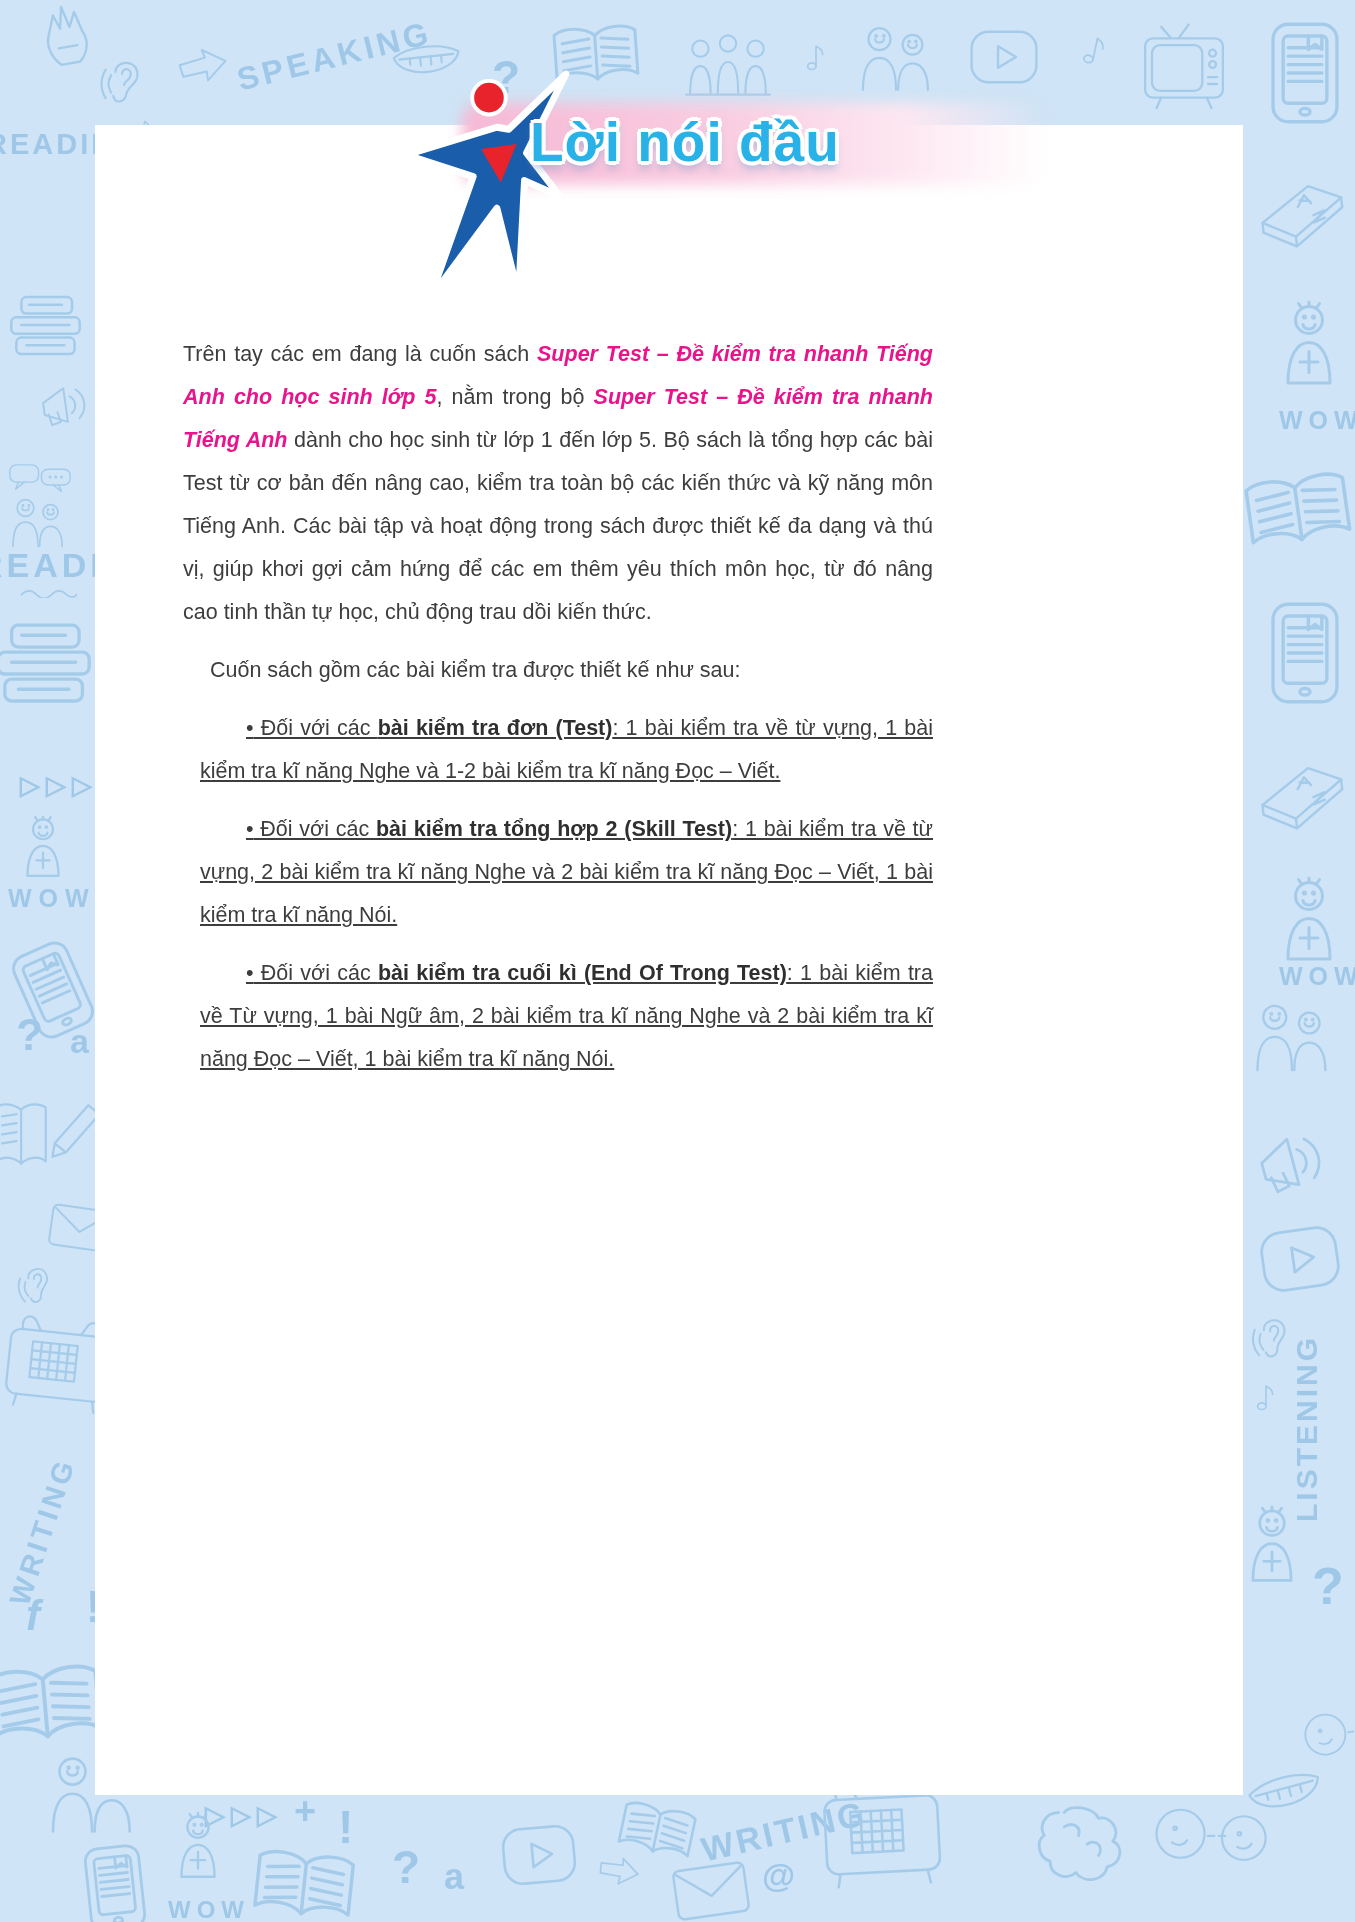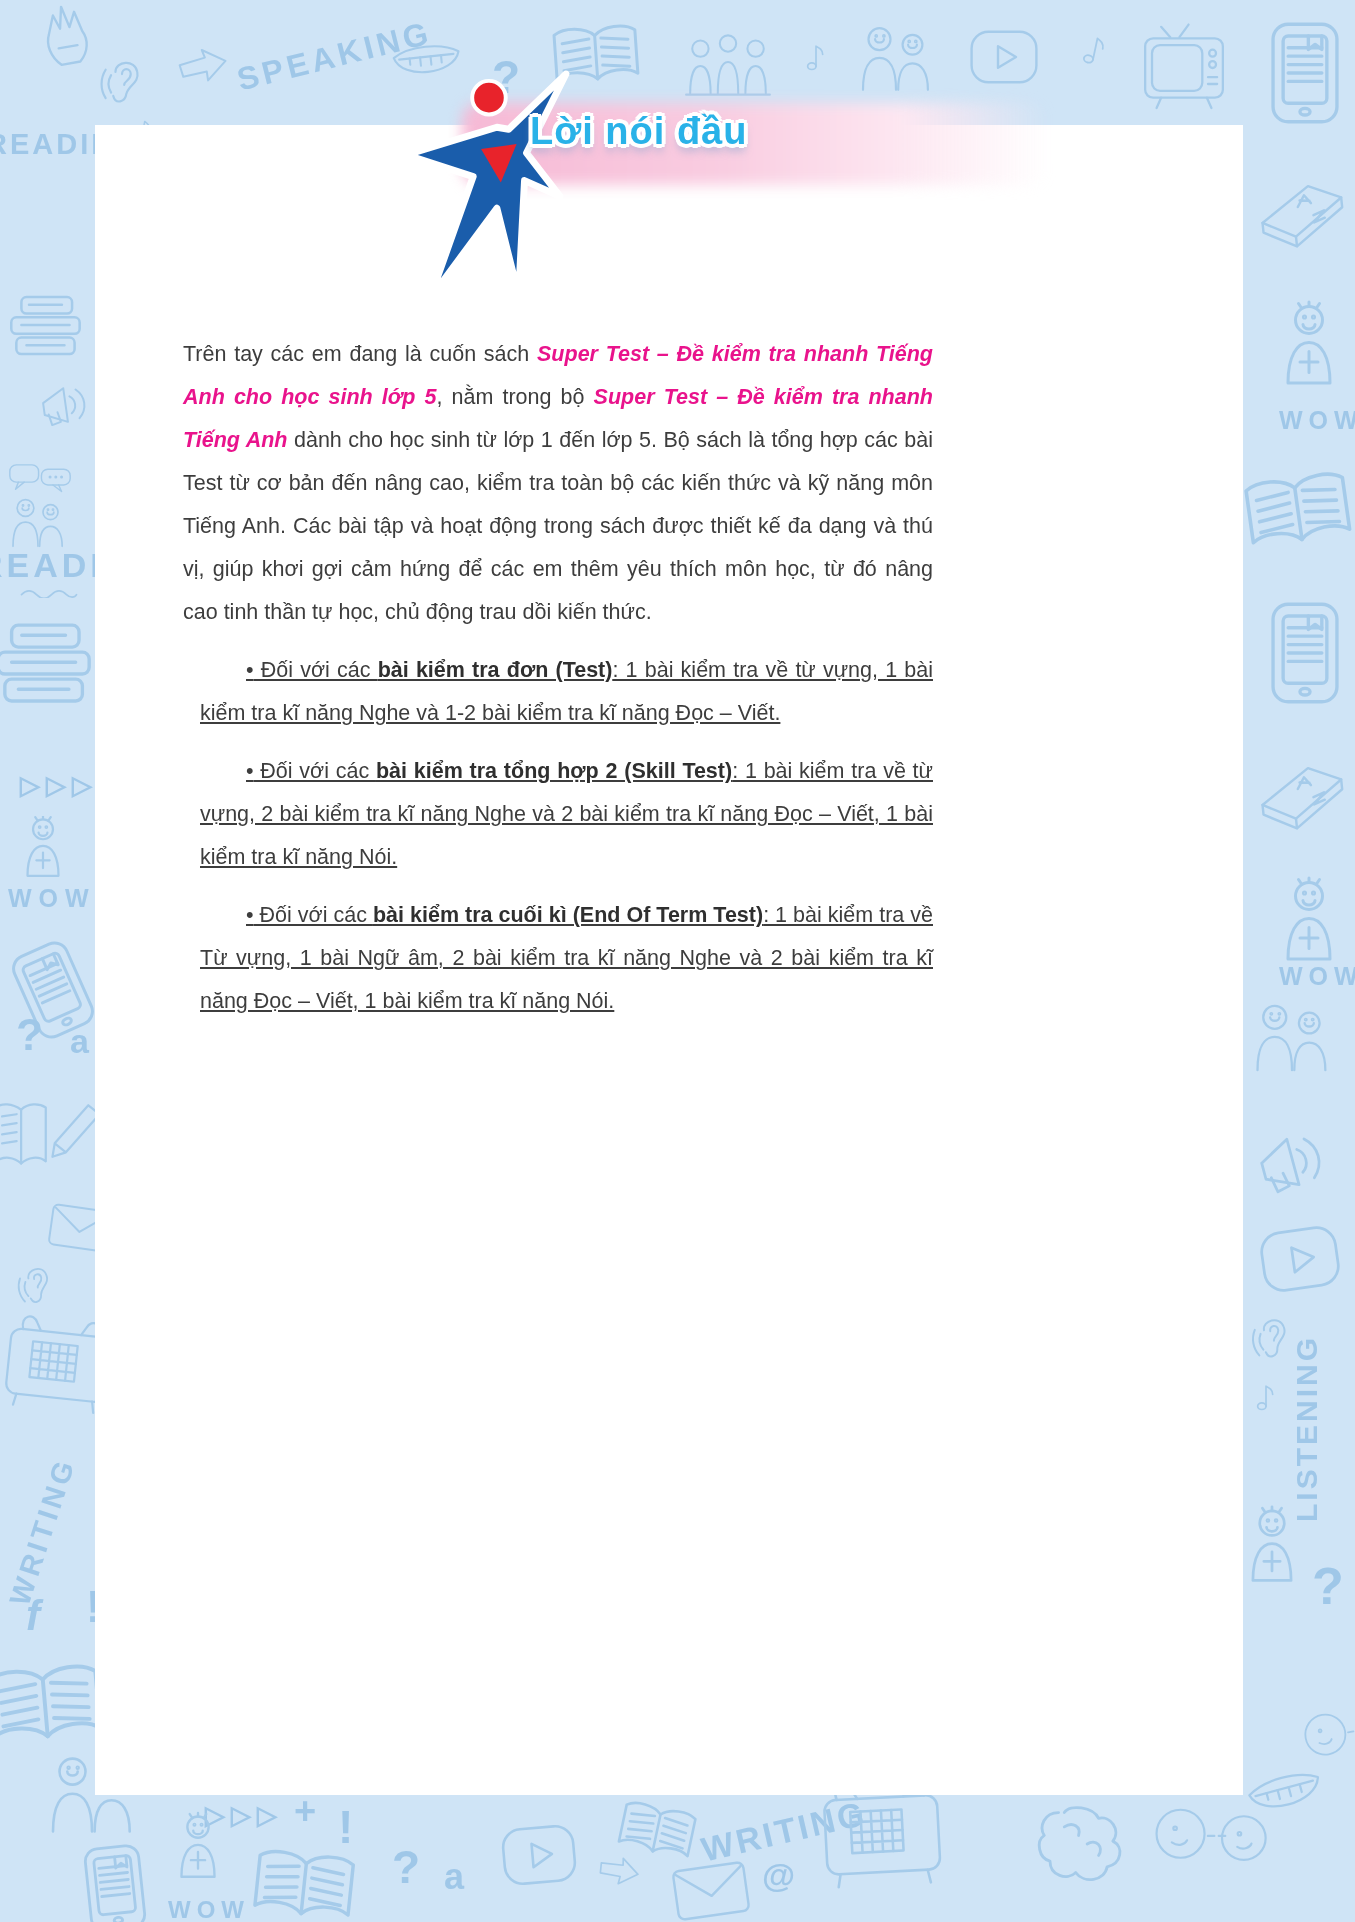--- a/index.html
+++ b/index.html
@@ -9,21 +9,21 @@
   .dd{position:absolute;color:#a5cbea;z-index:1;}
   svg.dd *{fill:none;stroke:currentColor;stroke-width:2;stroke-linecap:round;stroke-linejoin:round;}
   .w{position:absolute;color:#9fc7e8;z-index:1;font-weight:600;white-space:nowrap;}
   
   .panel{position:absolute;left:95px;top:125px;width:1148px;height:1670px;background:#ffffff;z-index:2;}
   
   .banner{position:absolute;left:462px;top:103px;width:586px;height:82px;z-index:3;
           border-radius:18px;filter:blur(7px);
           background:linear-gradient(90deg,#f6b9d5 0%,#f9cde1 45%,#fde7f1 75%,rgba(253,236,244,0) 100%);}
   .logo{position:absolute;left:402px;top:70px;width:168px;height:232px;z-index:4;}
-  .title{position:absolute;left:530px;top:110px;z-index:5;font-size:38px;font-weight:bold;
+  .title{position:absolute;left:530px;top:110px;z-index:5;font-size:55px;font-weight:bold;
          letter-spacing:1px;color:#29b2e8;
          text-shadow:-3px -3px 0 #fff,3px -3px 0 #fff,-3px 3px 0 #fff,3px 3px 0 #fff,
                      0 -4px 0 #fff,0 4px 0 #fff,-4px 0 0 #fff,4px 0 0 #fff,
                      0 7px 9px rgba(120,160,205,.65);}
   
   .content{position:absolute;left:183px;top:333px;width:750px;z-index:4;
            font-size:21.5px;line-height:43px;color:#3d3d3d;text-align:justify;}
   .content p{margin:0 0 15px 0;}
   .content .ind{text-indent:27px;}
   .content .bullet{margin:0 0 15px 17px;text-indent:46px;text-decoration:underline;}
@@ -360,25 +360,26 @@
   <svg class="logo" viewBox="0 0 170 235">
     <path d="M166 4 L108 60 L96 58 L4 86 L72 108 L28 232 L96 140 L118 228 L124 112 L160 128 L126 84 Z" fill="#1a5dab" stroke="#ffffff" stroke-width="7" stroke-linejoin="round"></path>
     <path d="M80 80 L116 75 L100 114 Z" fill="#e8232b"></path>
     <circle cx="88" cy="28" r="17" fill="#e8232b" stroke="#ffffff" stroke-width="4"></circle>
   </svg>
   <div class="title">Lời nói đầu</div>
 
   <div class="content">
     <p><span>Trên tay các em đang là cuốn sách </span><span class="mag">Super Test – Đề kiểm tra nhanh Tiếng Anh cho học sinh lớp 5</span><span>, nằm trong bộ </span><span class="mag">Super Test – Đề kiểm tra nhanh Tiếng Anh</span><span> dành cho học sinh từ lớp 1 đến lớp 5. Bộ sách là tổng hợp các bài Test từ cơ bản đến nâng cao, kiểm tra toàn bộ các kiến thức và kỹ năng môn Tiếng Anh. Các bài tập và hoạt động trong sách được thiết kế đa dạng và thú vị, giúp khơi gợi cảm hứng để các em thêm yêu thích môn học, từ đó nâng cao tinh thần tự học, chủ động trau dồi kiến thức.</span></p>
 
+    <p class="ind">Cuốn sách gồm các bài kiểm tra được thiết kế như sau:</p>
 
     <p class="bullet"><span>•</span><span> Đối với các </span><b>bài kiểm tra đơn (Test)</b><span>: 1 bài kiểm tra về từ vựng, 1 bài kiểm tra kĩ năng Nghe và 1-2 bài kiểm tra kĩ năng Đọc – Viết.</span></p>
 
 
     <p class="bullet"><span>•</span><span> Đối với các </span><b>bài kiểm tra tổng hợp 2 (Skill Test)</b><span>: 1 bài kiểm tra về từ vựng, 2 bài kiểm tra kĩ năng Nghe và 2 bài kiểm tra kĩ năng Đọc – Viết, 1 bài kiểm tra kĩ năng Nói.</span></p>
 
-    <p class="bullet"><span>•</span><span> Đối với các </span><b>bài kiểm tra cuối kì (End Of Term Test)</b><span>: 1 bài kiểm tra về Từ vựng, 1 bài Ngữ âm, 2 bài kiểm tra kĩ năng Nghe và 2 bài kiểm tra kĩ năng Đọc – Viết, 1 bài kiểm tra kĩ năng Nói.</span></p>
+    <p class="bullet"><span>•</span><span> Đối với các </span><b>bài kiểm tra cuối kì (End Of Trong Test)</b><span>: 1 bài kiểm tra về Từ vựng, 1 bài Ngữ âm, 2 bài kiểm tra kĩ năng Nghe và 2 bài kiểm tra kĩ năng Đọc – Viết, 1 bài kiểm tra kĩ năng Nói.</span></p>
 
 
 
   </div>
 
 </div>
 
 </body></html>

